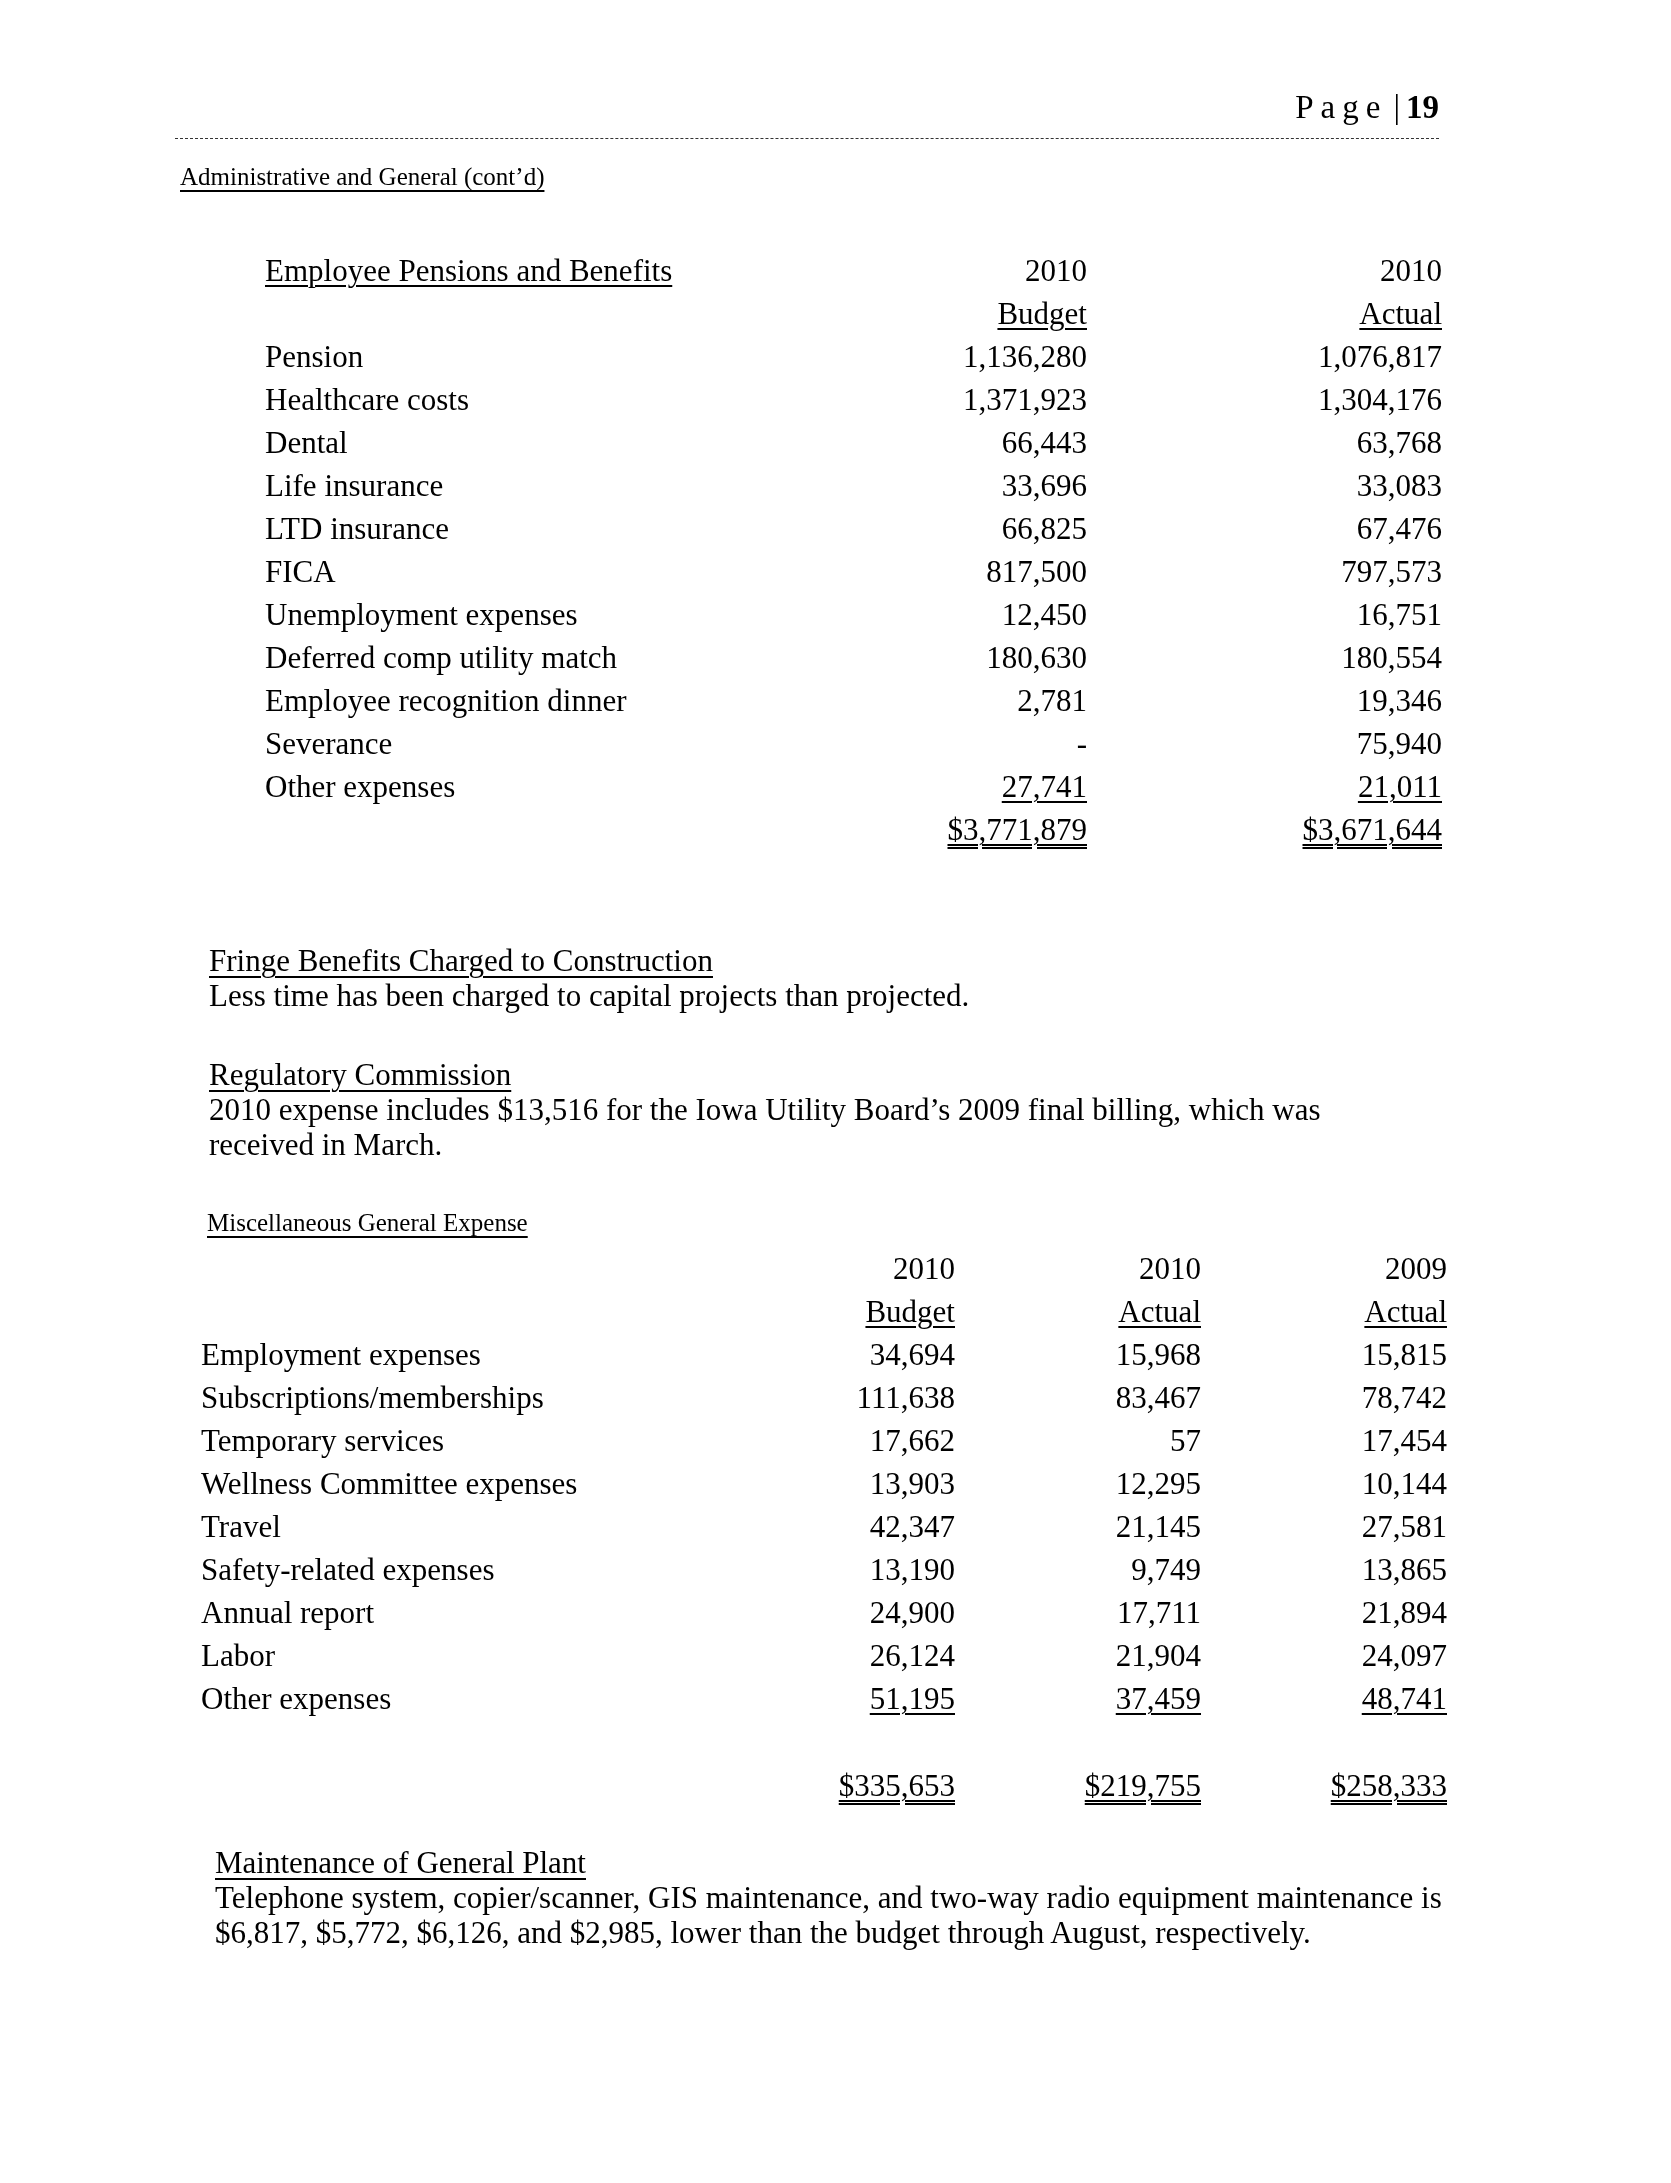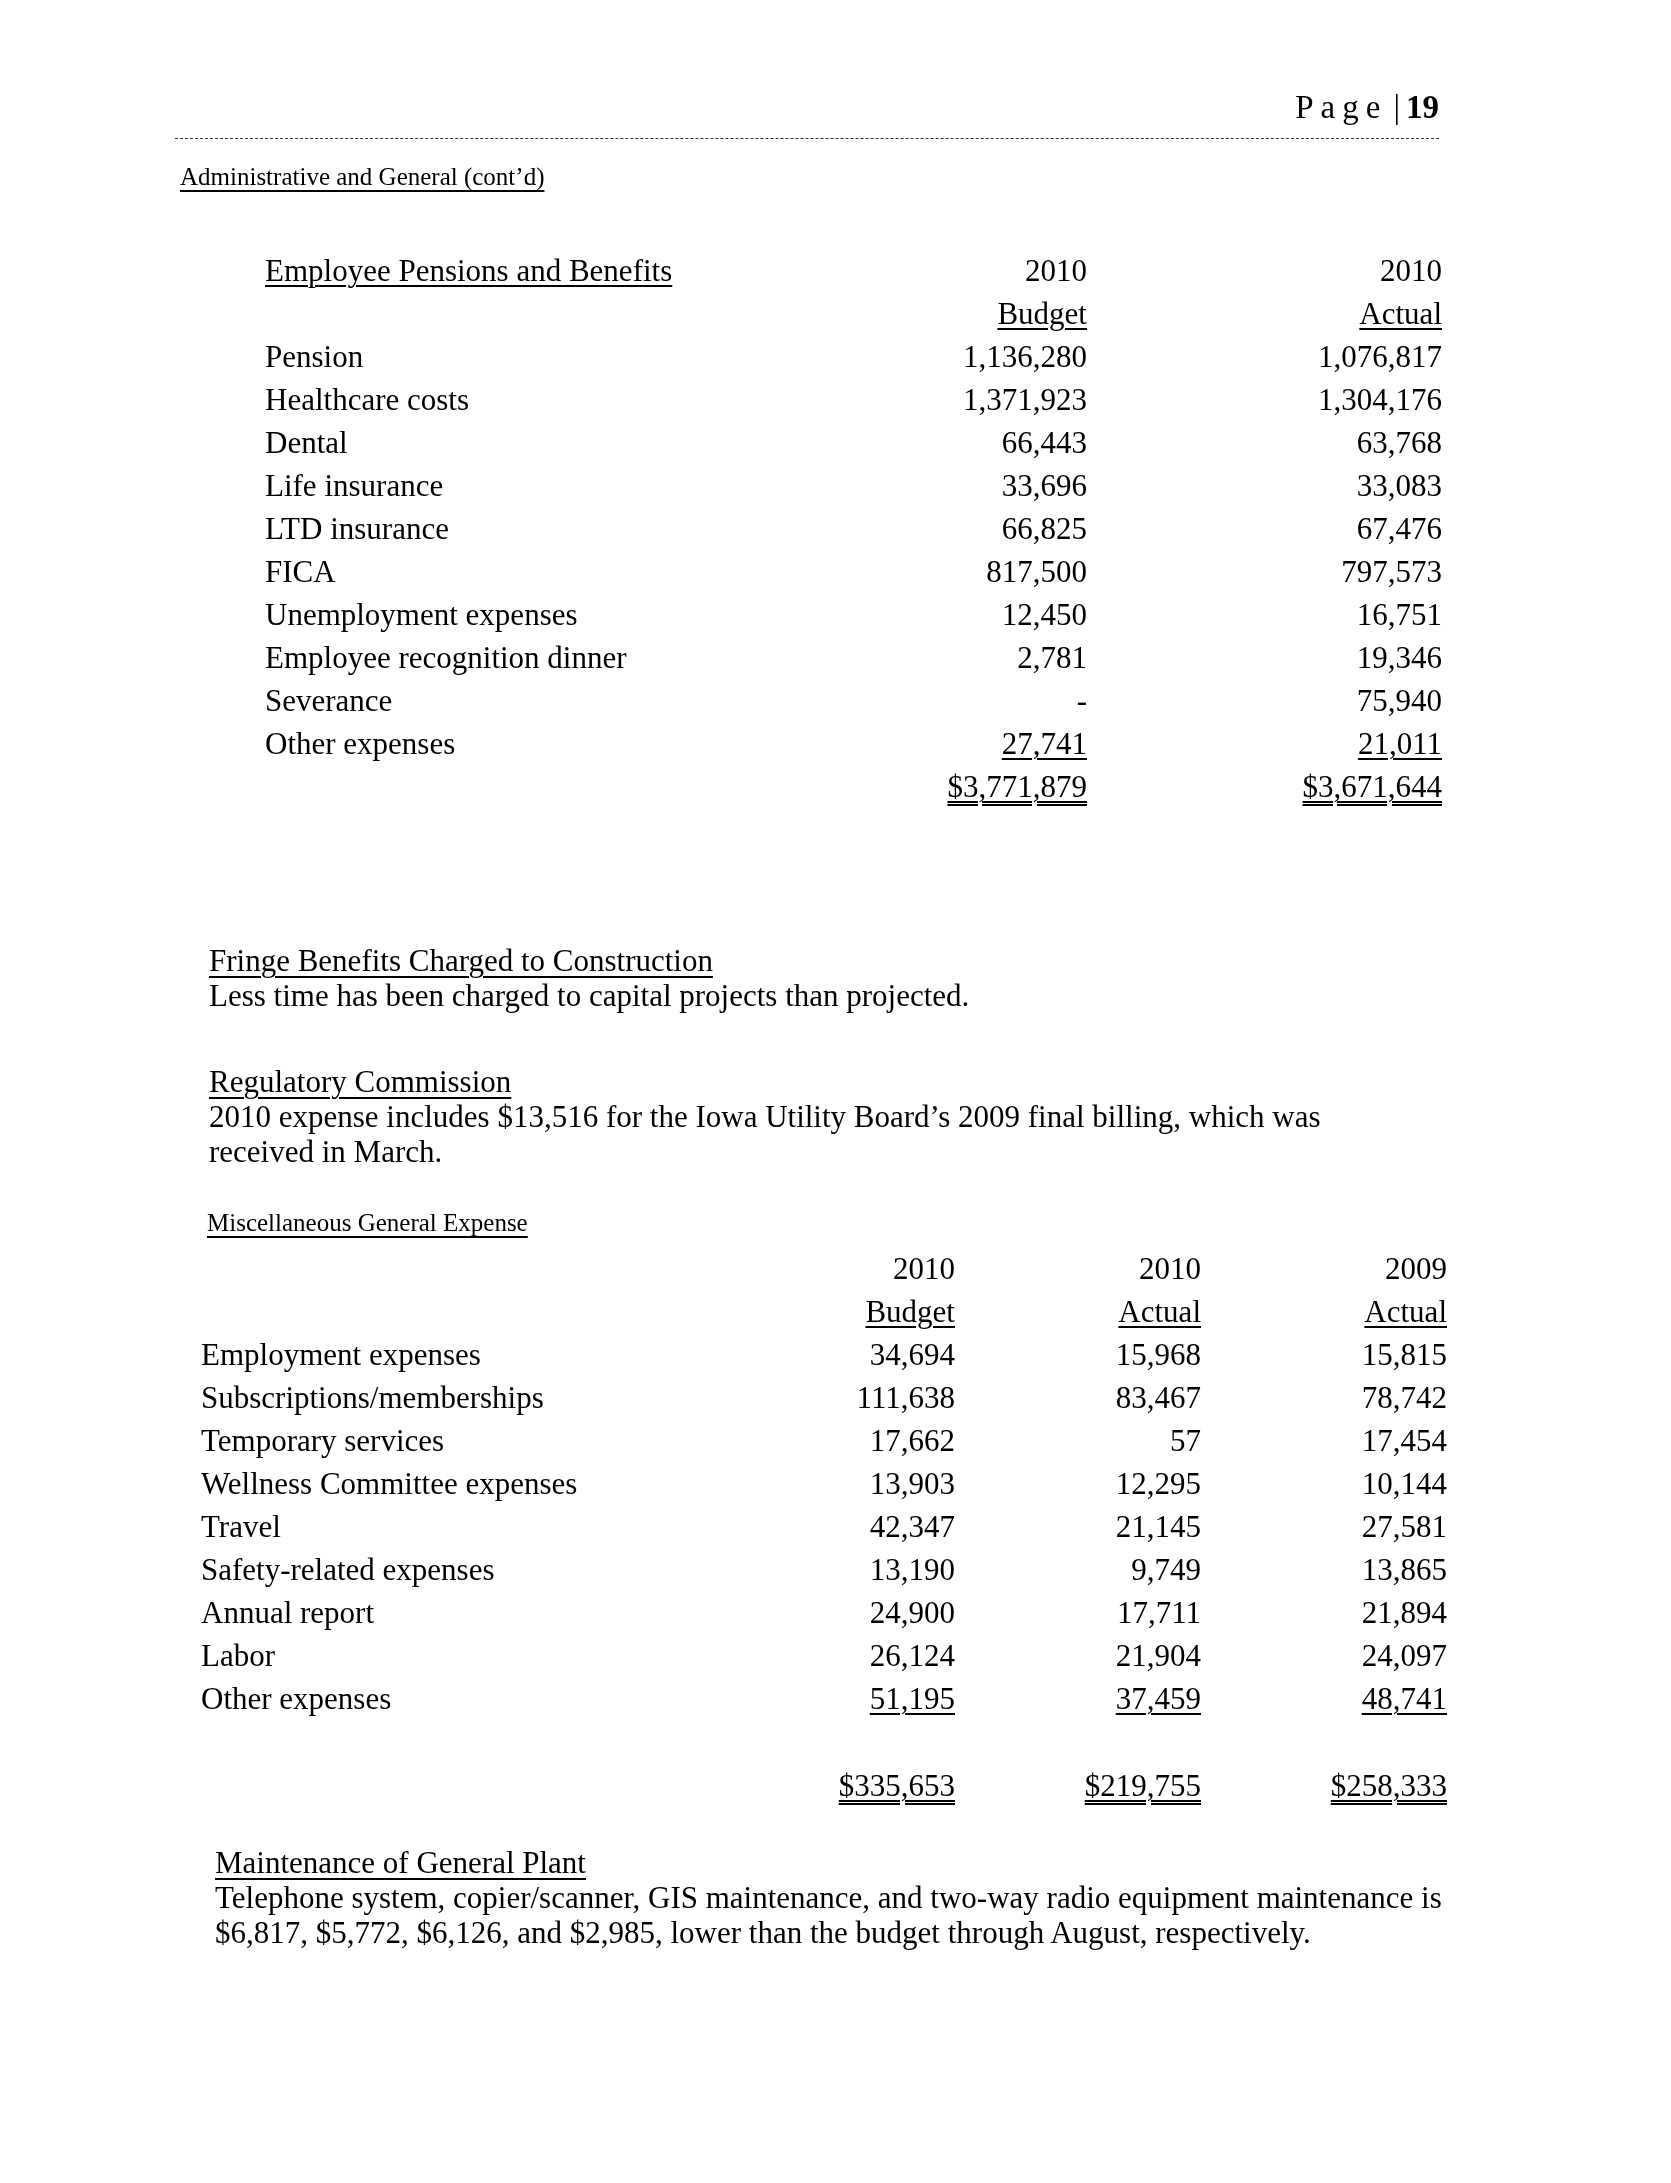--- a/index.html
+++ b/index.html
@@ -85,20 +85,25 @@
         <td class="lbl">FICA</td>
         <td class="num">817,500</td>
         <td class="num">797,573</td>
       </tr>
   <tr>
         <td class="lbl">Unemployment expenses</td>
         <td class="num">12,450</td>
         <td class="num">16,751</td>
       </tr>
   <tr>
+        <td class="lbl">Deferred comp utility match</td>
+        <td class="num">180,630</td>
+        <td class="num">180,554</td>
+      </tr>
+  <tr>
         <td class="lbl">Employee recognition dinner</td>
         <td class="num">2,781</td>
         <td class="num">19,346</td>
       </tr>
   <tr>
         <td class="lbl">Severance</td>
         <td class="num">-</td>
         <td class="num">75,940</td>
       </tr>
   <tr>
@@ -113,21 +118,21 @@
       </tr>
 </tbody>
   </table>
 
 <div class="abs body-text" style="left:209px; top:943px; width:1232px;">
   <div class="u" style="display:inline-block;">Fringe Benefits Charged to Construction</div>
   <div>Less time has been charged to capital projects than projected.</div>
 </div>
 
 <div class="abs body-text" style="left:209px; top:1057px; width:1232px;">
-  <div class="u" style="display:inline-block;margin-top:7px;">Regulatory Commission</div>
+  <div class="u" style="display:inline-block;">Regulatory Commission</div>
   <div style="width:1222px;">2010 expense includes $13,516 for the Iowa Utility Board’s 2009 final billing, which was received in March.</div>
 </div>
 
 <div class="abs h1 u" style="left:207px; top:1209px;">Miscellaneous General Expense</div>
 <table class="fin" style="left:201px; top:1244px;">
   <colgroup>
       <col style="width:542px">
       <col style="width:212px">
       <col style="width:246px">
       <col style="width:246px">

